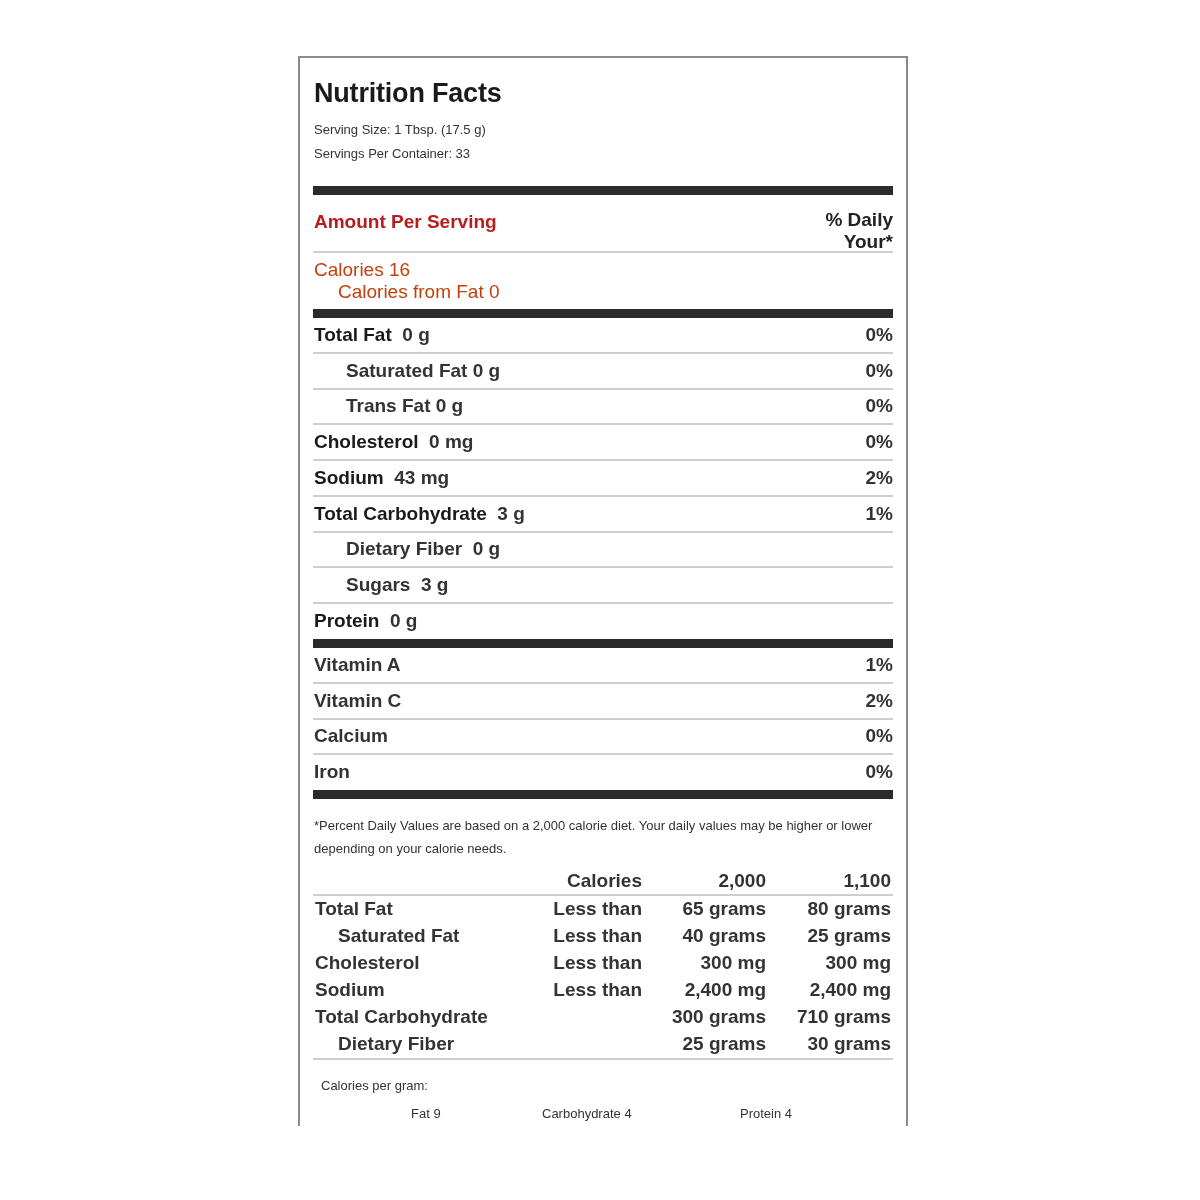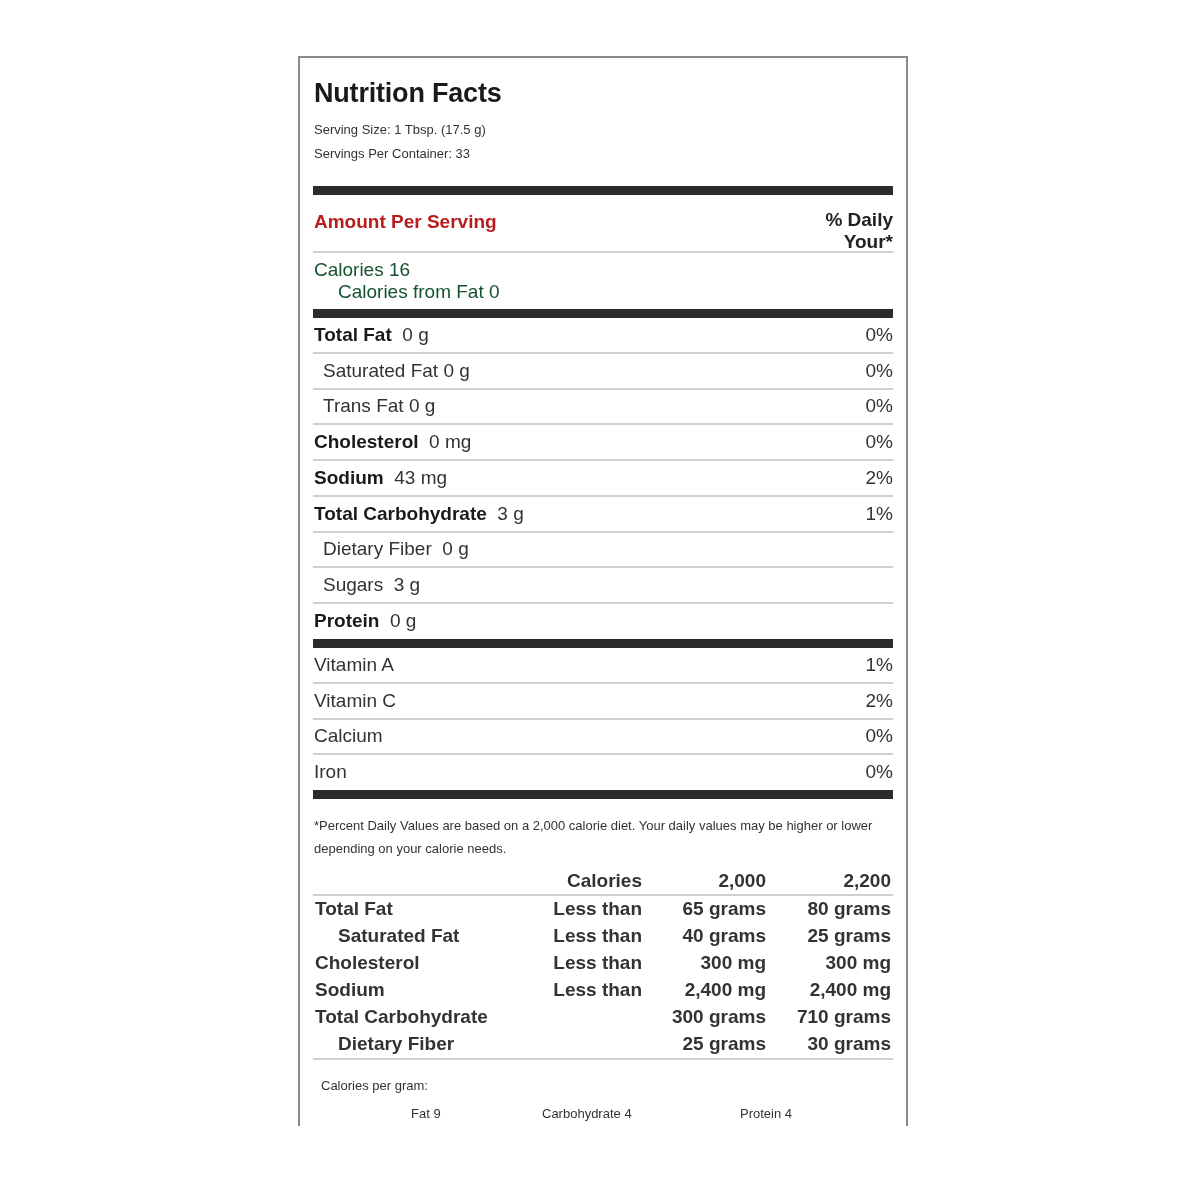--- a/index.html
+++ b/index.html
@@ -10,26 +10,26 @@
       border-left: 2px solid #8a8a8a; border-right: 2px solid #8a8a8a; border-top: 2px solid #8a8a8a;
       box-sizing: border-box; background: #fff;
     }
     .inner { position: absolute; left: 13px; right: 13px; top: 0; }
     .title { position: absolute; top: 20px; left: 1px; font-size: 27px; font-weight: bold; color: #1a1a1a; letter-spacing: -0.2px; }
     .small { font-size: 13px; color: #333; position: absolute; left: 1px; }
     .thick { position: absolute; left: 0; right: 0; background: #2b2b2b; }
     .thin { position: absolute; left: 0; right: 0; height: 2px; background: #cfcfcf; }
     .hdr-left { position: absolute; top: 153px; left: 1px; font-size: 19px; font-weight: bold; color: #b91c1c; }
     .hdr-right { position: absolute; top: 143px; right: 0; font-size: 19px; font-weight: bold; text-align: right; line-height: 22px; color: #222; margin-top: 8px; }
-    .row { position: absolute; left: 0; right: 0; height: 24px; font-size: 19px; color: #333; }
+    .row { position: absolute; left: 0; right: 0; height: 24px; font-size: 19px; color: #333; font-weight: bold; }
     .row .lbl { position: absolute; left: 1px; top: 6px; white-space: pre; }
-    .row .lbl.indent { left: 10px; }
+    .row .lbl.indent { left: 33px; }
     .row .lbl b { color: #1a1a1a; }
     .row .pct { position: absolute; right: 0; top: 6px; }
-    .cal { position: absolute; font-size: 19px; color: #14532d; }
+    .cal { position: absolute; font-size: 19px; color: #c2410c; }
     .foot { position: absolute; left: 1px; font-size: 13px; color: #333; line-height: 23px; width: 585px; }
     .dv-table { position: absolute; left: 0; right: 0; font-size: 19px; color: #333; }
     .dv-row { position: absolute; left: 0; right: 0; height: 27px; }
     .dv-row span { position: absolute; top: 0; white-space: nowrap; font-weight: bold; }
     .c0 { left: 2px; }
     .c0.indent { left: 25px; }
     .c1 { right: 251px; }
     .c2 { right: 127px; }
     .c3 { right: 2px; }
     .cpg { position: absolute; font-size: 13px; color: #333; }
@@ -130,21 +130,21 @@
       </div>
 
     <div class="thick" style="top:732px;height:9px"></div>
 
     <div class="foot" style="top:756px">*Percent Daily Values are based on a 2,000 calorie diet. Your daily values may be higher or lower depending on your calorie needs.</div>
 
     <div class="dv-table" style="top:0">
       <div class="dv-row" style="top:812px">
         <span class="c1">Calories</span>
         <span class="c2">2,000</span>
-        <span class="c3">2,200</span>
+        <span class="c3">1,100</span>
       </div>
       <div class="thin" style="top:836px"></div>
       <div id="dv-rows">
           <div class="dv-row" style="top: 840px;">
             <span class="c0">Total Fat</span>
             <span class="c1">Less than</span>
             <span class="c2">65 grams</span>
             <span class="c3">80 grams</span>
           </div>
           <div class="dv-row" style="top: 867px;">

